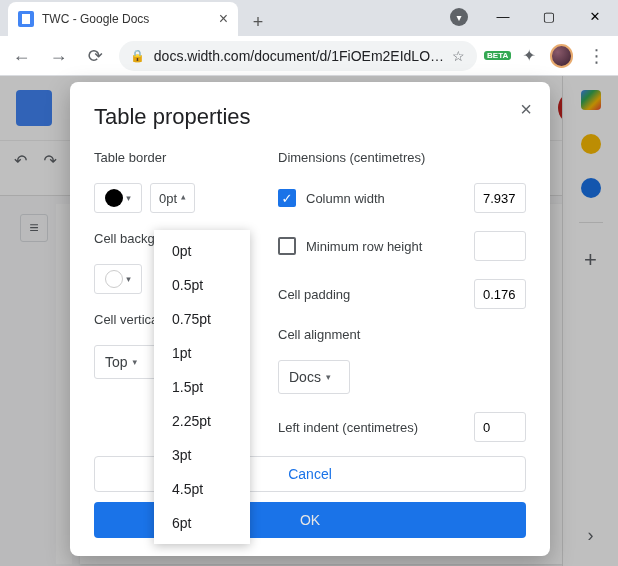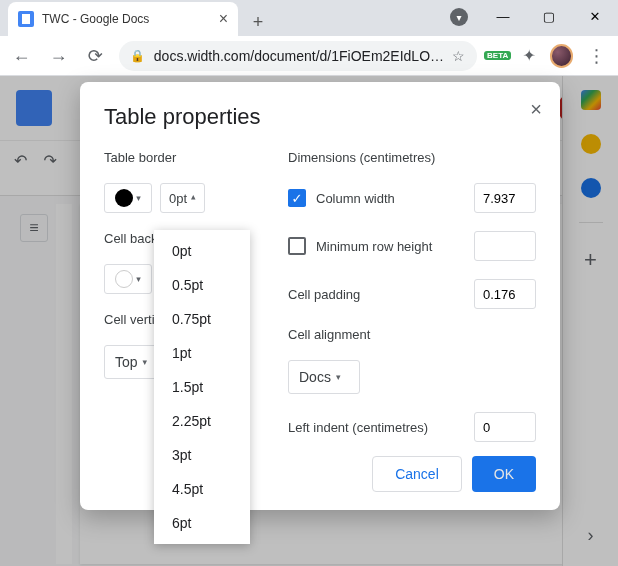--- a/index.html
+++ b/index.html
@@ -42,44 +42,44 @@
   .sidebar { position:absolute; right:0; top:76px; width:56px; bottom:0; background:#fff; border-left:1px solid #e0e0e0; display:flex; flex-direction:column; align-items:center; padding-top:14px; gap:24px;}
   .side-ico { width:20px; height:20px; border-radius:4px;}
   .side-divider { width:24px; height:1px; background:#e0e0e0;}
   .side-plus { color:#5f6368; font-size:22px;}
   .side-chevron { position:absolute; bottom:20px; color:#5f6368; font-size:18px;}
   
   
   .dim { position:absolute; top:76px; left:0; right:0; bottom:0; background:rgba(0,0,0,0.25);}
   
   
-  .dialog { position:absolute; top:82px; left:80px; width:480px; background:#fff; border-radius:8px; box-shadow:0 8px 24px rgba(0,0,0,0.25); padding:22px 24px 18px; }
+  .dialog { position:absolute; top:82px; left:70px; width:480px; background:#fff; border-radius:8px; box-shadow:0 8px 24px rgba(0,0,0,0.25); padding:22px 24px 18px; }
   .dlg-title { font-size:22px; color:#202124; }
   .dlg-close { position:absolute; top:16px; right:18px; color:#5f6368; font-size:20px; }
   .dlg-body { display:flex; gap:14px; margin-top:20px; }
   .col { flex:1; display:flex; flex-direction:column; gap:18px; font-size:13px; color:#3c4043;}
   .label { font-size:13px; color:#3c4043; }
   .row { display:flex; align-items:center; gap:8px; }
   .color-btn { width:48px; height:30px; border:1px solid #dadce0; border-radius:3px; display:flex; align-items:center; justify-content:center; gap:3px;}
   .swatch-black { width:18px; height:18px; background:#000; border-radius:50%;}
   .swatch-white { width:18px; height:18px; background:#fff; border:1px solid #ccc; border-radius:50%;}
   .dd-caret { font-size:9px; color:#5f6368;}
   .size-btn { height:30px; border:1px solid #dadce0; border-radius:3px; padding:0 8px; display:flex; align-items:center; gap:4px; font-size:13px;}
   .select-btn { height:34px; border:1px solid #dadce0; border-radius:3px; padding:0 10px; display:flex; align-items:center; gap:5px; font-size:14px; width:72px;}
   
   .check-row { display:flex; align-items:center; gap:10px;}
   .checkbox { width:18px; height:18px; border:2px solid #5f6368; border-radius:2px; display:flex; align-items:center; justify-content:center;}
   .checkbox.checked { background:#1a73e8; border-color:#1a73e8; color:#fff; font-size:13px;}
-  .num-input { width:62px; height:30px; border:1px solid #dadce0; border-radius:3px; padding:0 8px; font-size:13px; text-align:left;}
+  .num-input { width:52px; height:30px; border:1px solid #dadce0; border-radius:3px; padding:0 8px; font-size:13px; text-align:left;}
   
   .dropdown { position:absolute; left:154px; top:230px; width:96px; background:#fff; box-shadow:0 2px 10px rgba(0,0,0,0.25); padding:4px 0; z-index:10;}
   .dd-item { height:34px; display:flex; align-items:center; padding:0 18px; font-size:14px; color:#202124;}
   .dd-highlight { position:absolute; border:3px solid #e53935; border-radius:4px; pointer-events:none;}
   
-  .dlg-footer { display:flex; justify-content:flex-end; gap:10px; margin-top:14px;}
+  .dlg-footer { display:flex; justify-content:flex-end; gap:10px; margin-top:14px;flex-direction:column;}
   .btn { height:36px; padding:0 22px; border-radius:4px; font-size:14px; display:flex; align-items:center; justify-content:center; font-weight:500;}
   .btn-cancel { border:1px solid #dadce0; color:#1a73e8; background:#fff;}
   .btn-ok { background:#1a73e8; color:#e5e5e5;}
   
   .chevron-up { display:inline-block; transform:rotate(180deg);}
   .truncated { white-space:nowrap; overflow:hidden; }
 </style>
 </head>
 <body>
 

